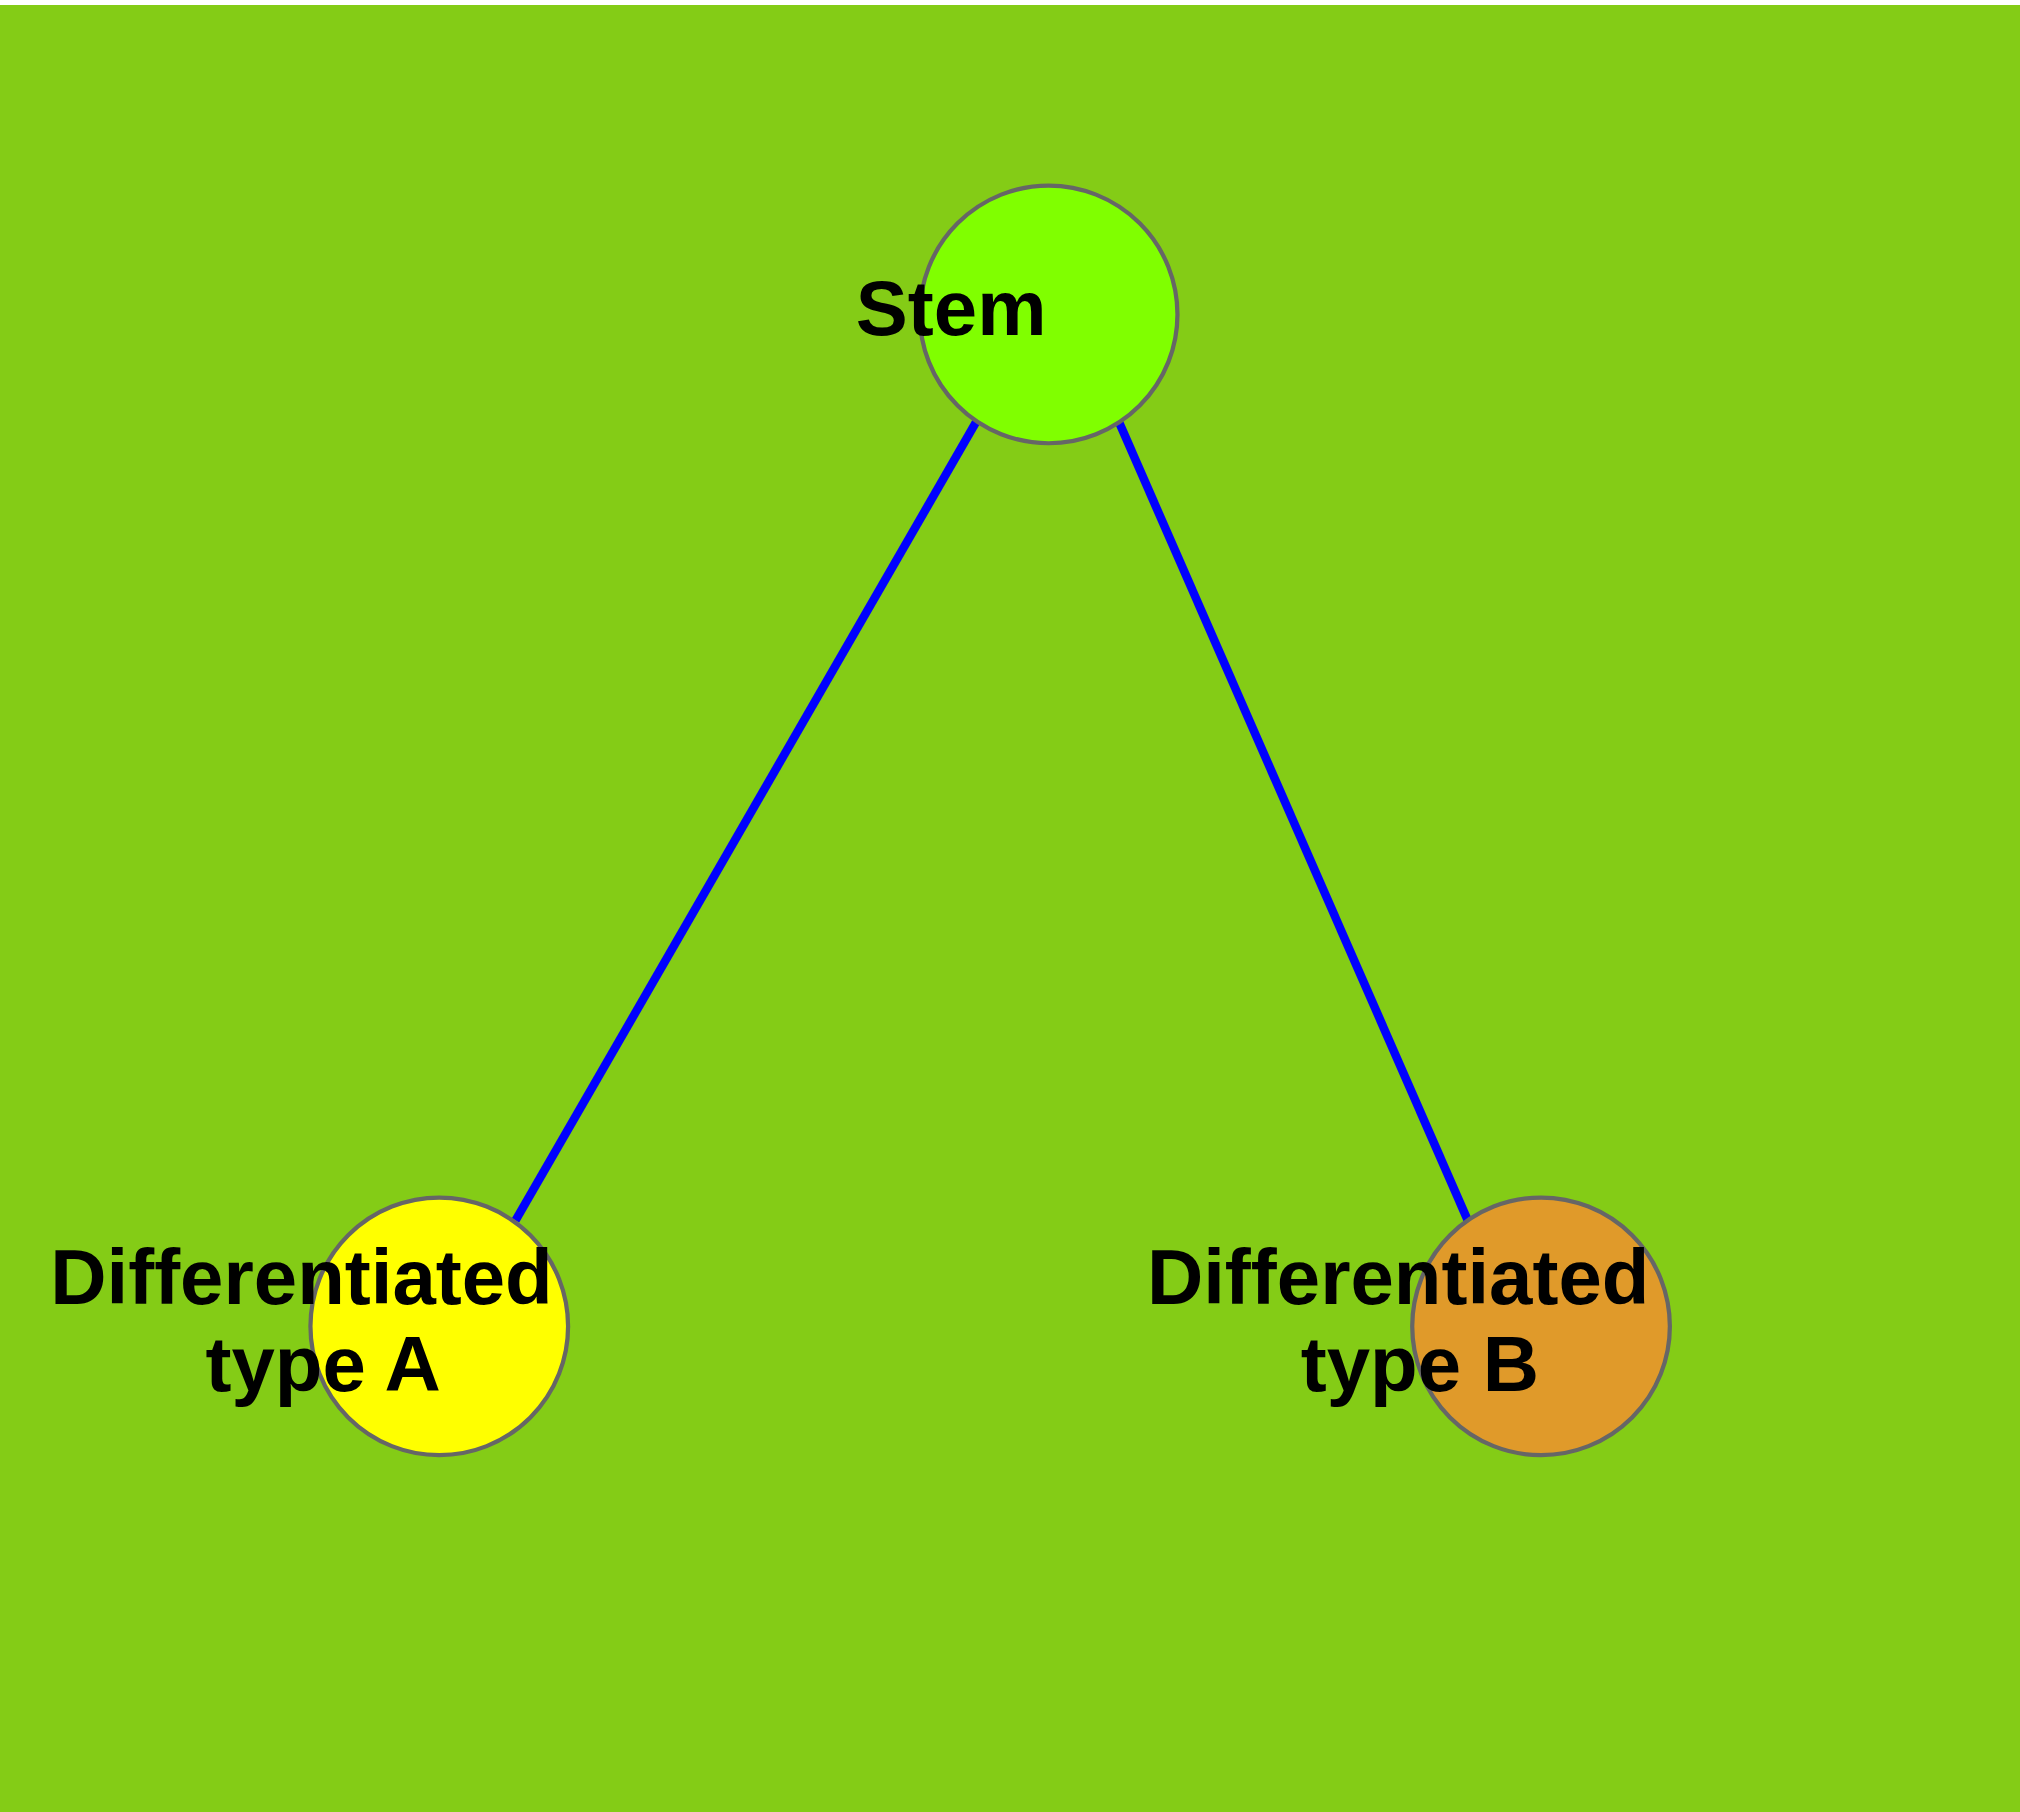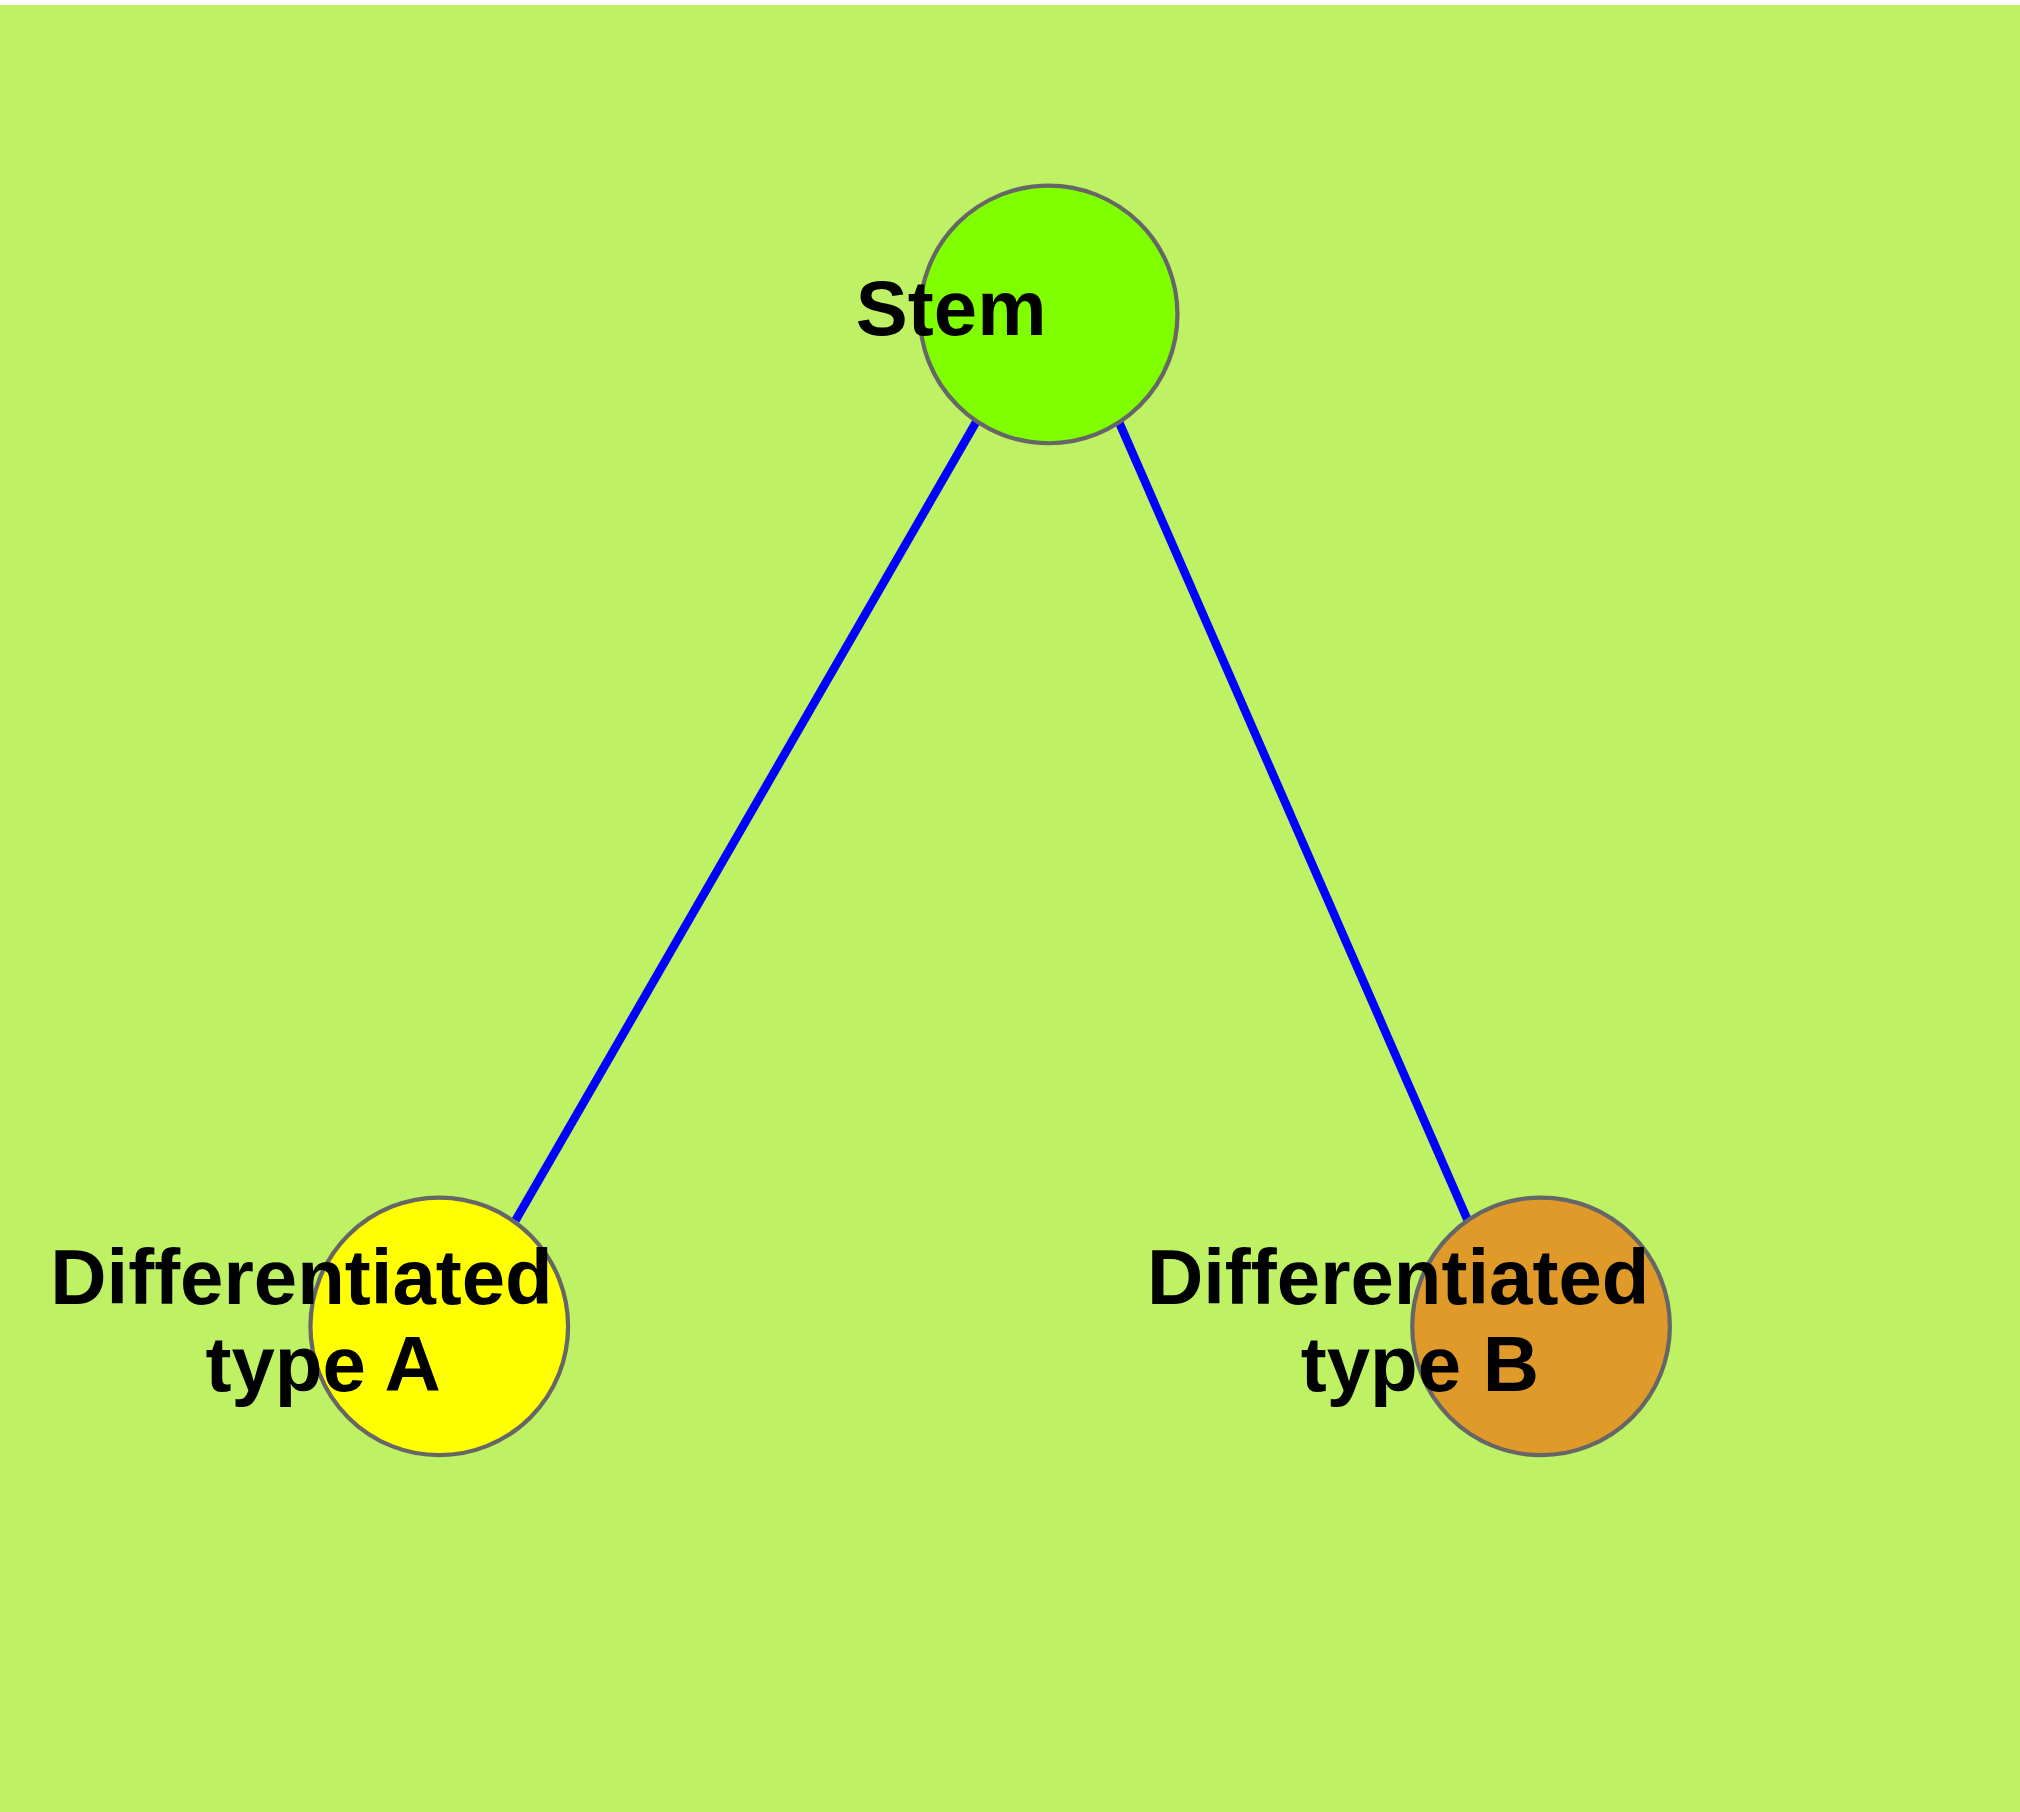--- a/index.html
+++ b/index.html
@@ -39,21 +39,21 @@
     font-weight: bold;
     fill: #000000;
     text-anchor: middle;
     dominant-baseline: middle;
     white-space: pre;
   }
 </style>
 </head>
 <body>
 
-<div id="canvas" style="width: 2021px; height: 1812px; background: #bef264;">
+<div id="canvas" style="width: 2021px; height: 1812px; background: #84cc16;">
 
   <div class="top-strip" style="background: rgb(255, 255, 255);"></div>
 
   <svg id="graph-svg" viewBox="0 0 2384 2138" xmlns="http://www.w3.org/2000/svg">
 
     <g>
       <line stroke-linecap="butt" x1="1152" y1="497" x2="608" y2="1440" stroke="#0000ff" stroke-width="10"></line>
       <line stroke-linecap="butt" x1="1320" y1="498" x2="1732" y2="1441" stroke="#0000ff" stroke-width="10"></line>
     </g>
 

